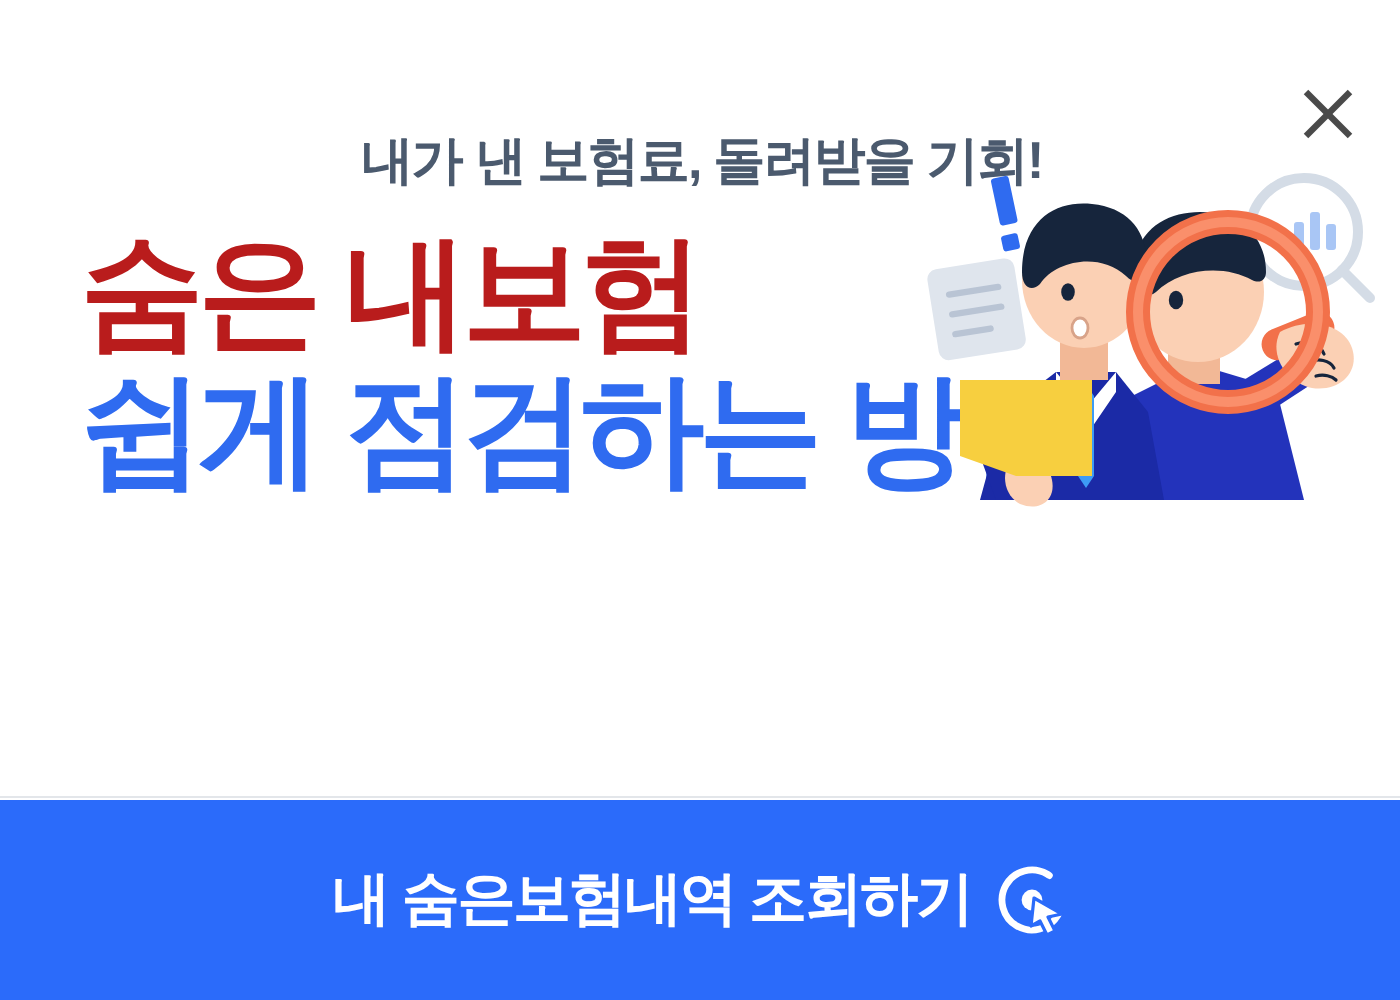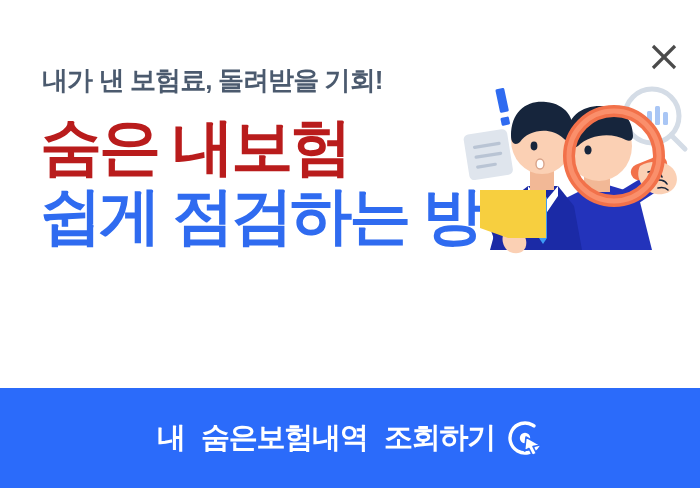--- a/index.html
+++ b/index.html
@@ -44,20 +44,21 @@
     width: 620px;
   }
   .eyebrow {
     font-size: 26px;
     font-weight: 700;
     color: #4b5a6e;
     letter-spacing: -0.9px;
     line-height: 1.25;
     margin: 0 0 18px 2px;
     white-space: nowrap;
+    text-align: center;
   }
   .headline {
     margin: 0;
     font-size: 62px;
     font-weight: 800;
     letter-spacing: -3px;
     line-height: 1.03;
     white-space: nowrap;
   }
   .headline-line1 { color: #b91c1c; }
@@ -80,31 +81,31 @@
     left: 0;
     right: 0;
     top: 398px;
     height: 1px;
     background: #e3e6ea;
   }
   .cta-bar {
     position: absolute;
     left: 0;
     right: 0;
-    bottom: 12px;
+    bottom: 0;
     height: 100px;
     background: #2b6bfa;
     display: flex;
     align-items: center;
     justify-content: center;
     gap: 12px;
     border: 0;
     cursor: pointer;
     padding: 0;
-    font-family: Liberation Mono, monospace;
+    font-family: Liberation Sans, sans-serif;
   }
   .cta-label {
     color: #ffffff;
     font-size: 29px;
     font-weight: 800;
     letter-spacing: -1.2px;
     white-space: nowrap;
   }
   .cta-icon { line-height: 0; display: block; }
 </style>

